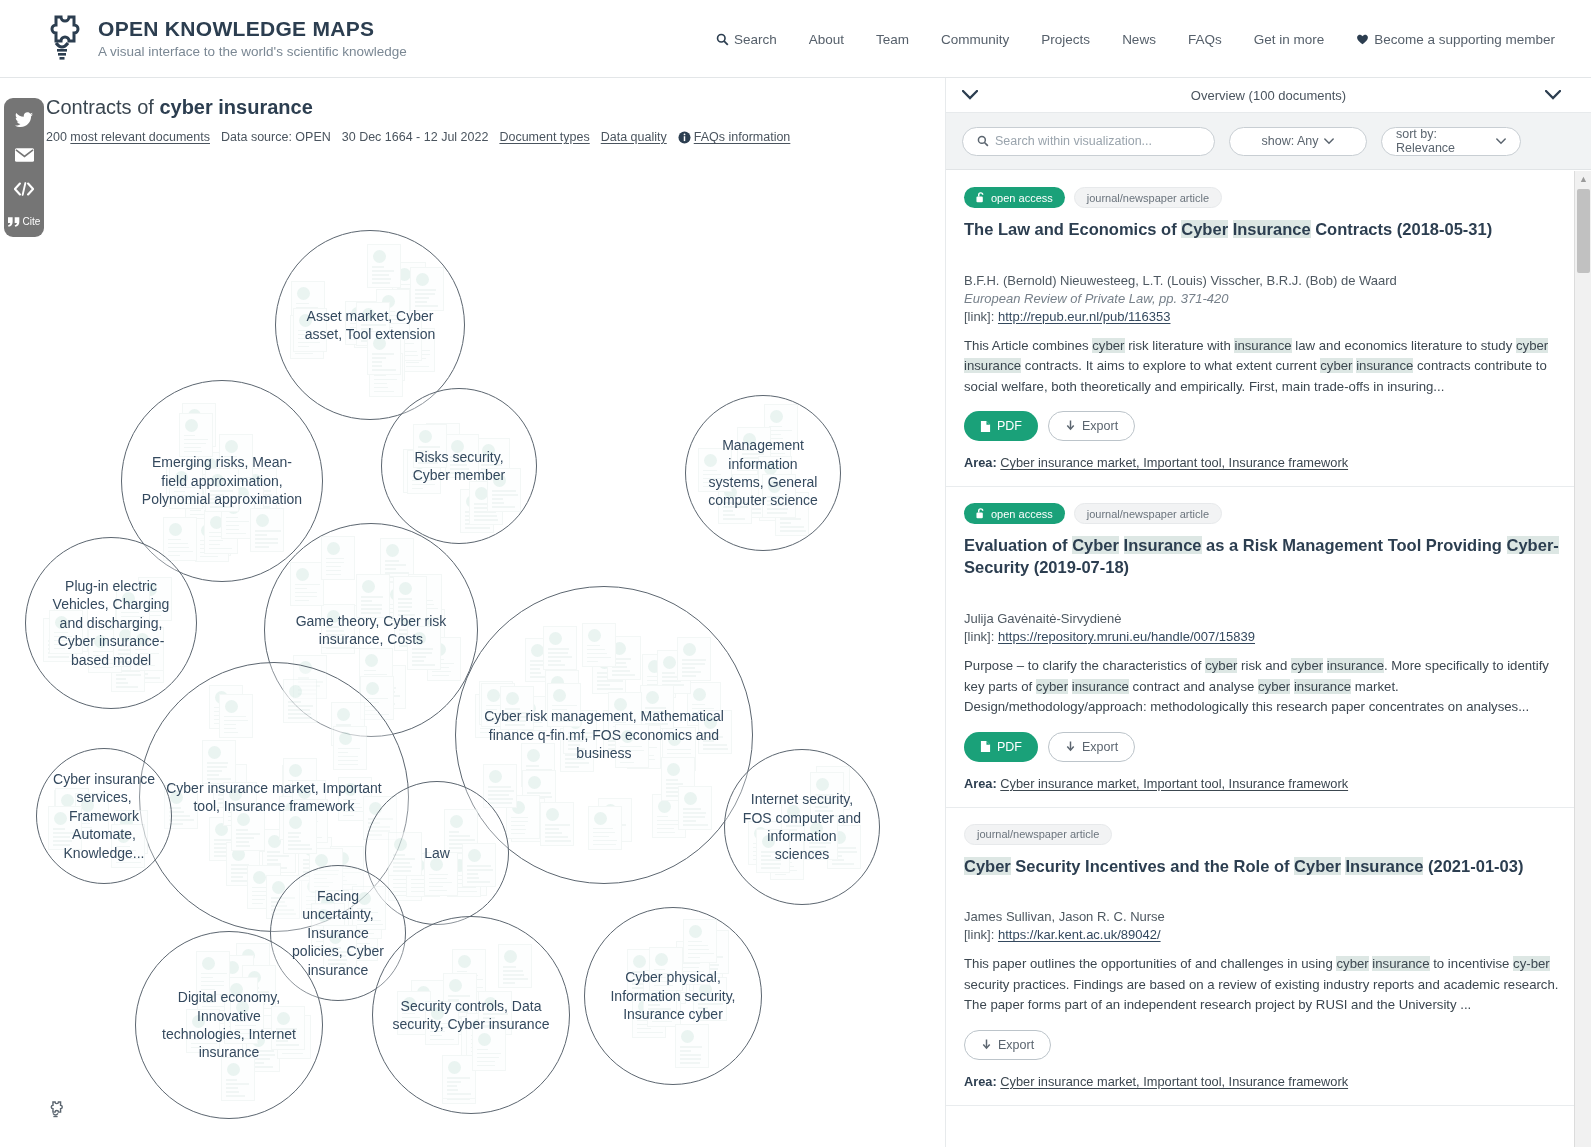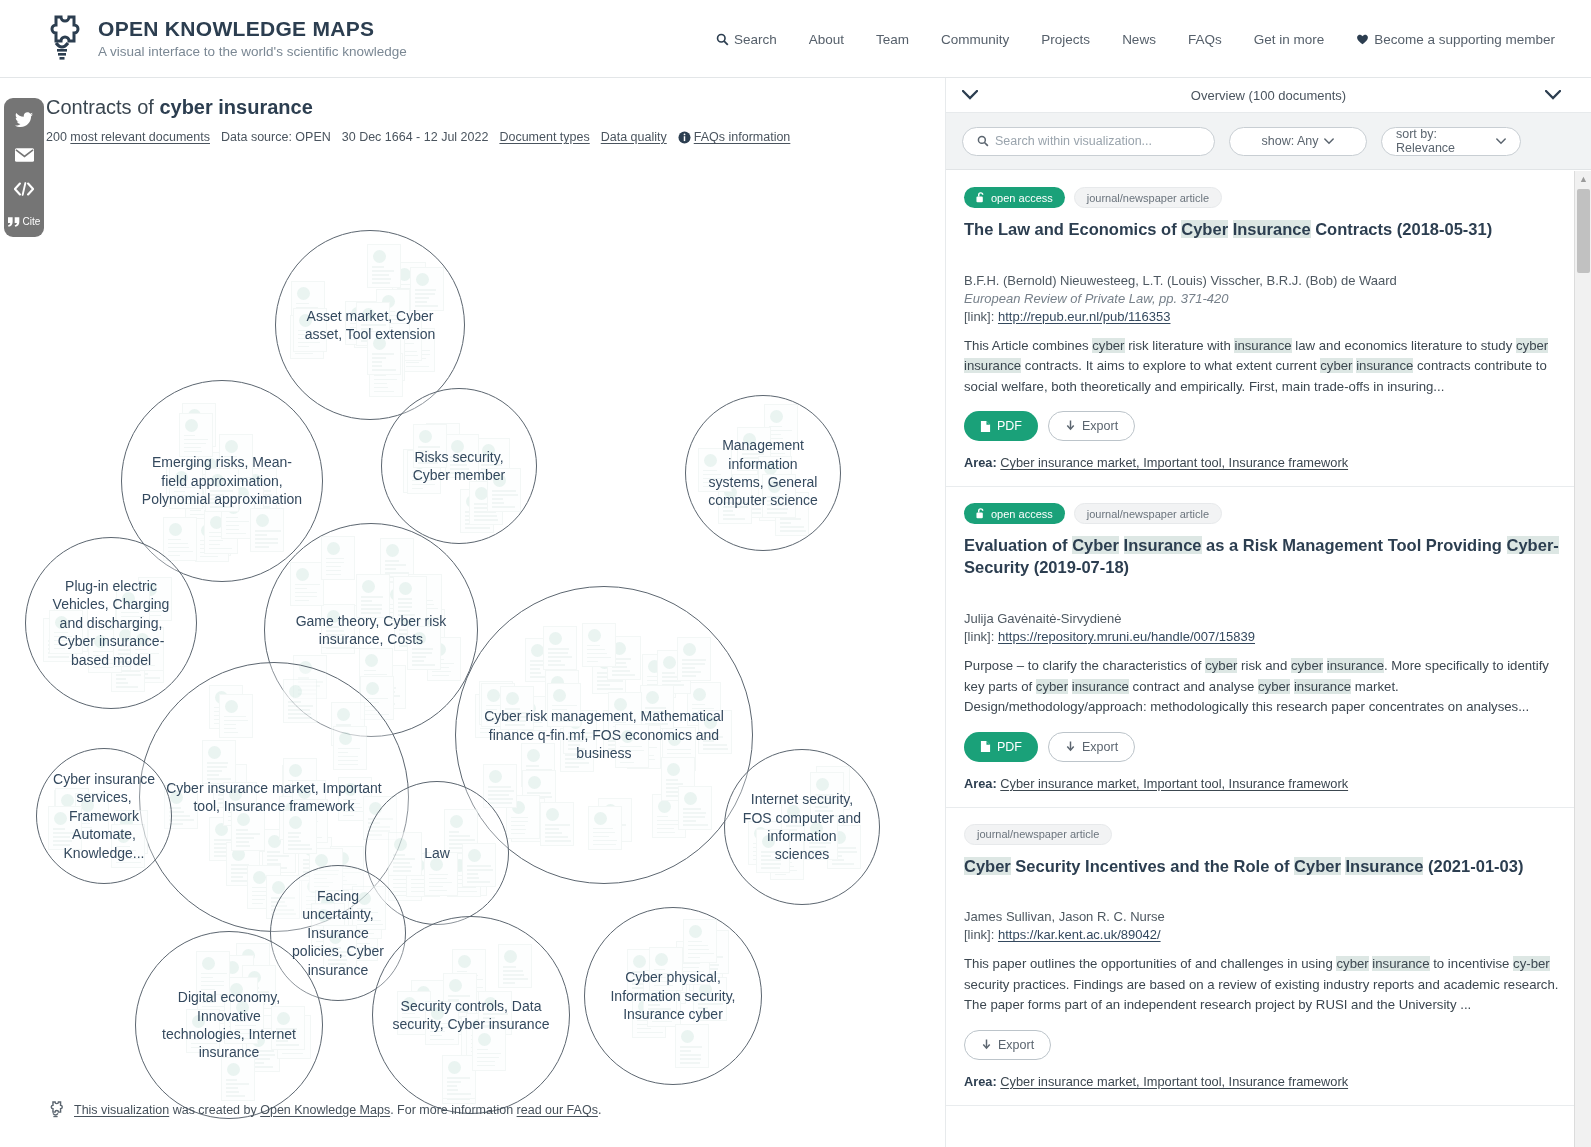--- a/index.html
+++ b/index.html
@@ -2127,23 +2127,20 @@
           <div class="bubble-label" style="font-size: 14px; max-width: 158.42px;">Cyber physical, Information security, Insurance cyber</div>
         </div>
       </div>
 
     <div id="map-footer">
       <svg width="19" height="22" viewBox="0 0 44 52">
         <path d="M15 3 h5 a4 4 0 0 0 8 0 h5 v8 a4 4 0 0 1 0 8 v8 h-5 a4 4 0 0 0 -8 0 h-5 v-8 a4 4 0 0 1 0 -8 z" transform="translate(1,4)" fill="none" stroke="#5b656f" stroke-width="3.4"></path>
         <path d="M16 34 q6 8 12 0" fill="none" stroke="#5b656f" stroke-width="3.4"></path>
         <rect x="17" y="40" width="10" height="3" fill="#5b656f"></rect>
       </svg>
-      <span>
-        <span class="u">This visualization</span><span> was created by </span><span class="u">Open Knowledge Maps</span><span>. For more information </span><span class="u">read our FAQs</span><span>.</span>
-      </span>
     </div>
   </div>
 
   <div id="list-pane">
 
     <div id="list-head">
       <span class="chev l">
         <svg width="16" height="10" viewBox="0 0 16 10">
             <path d="M1 1 L8 8 L15 1" fill="none" stroke="#2c3e50" stroke-width="2.3" stroke-linecap="round"></path>
           </svg>

